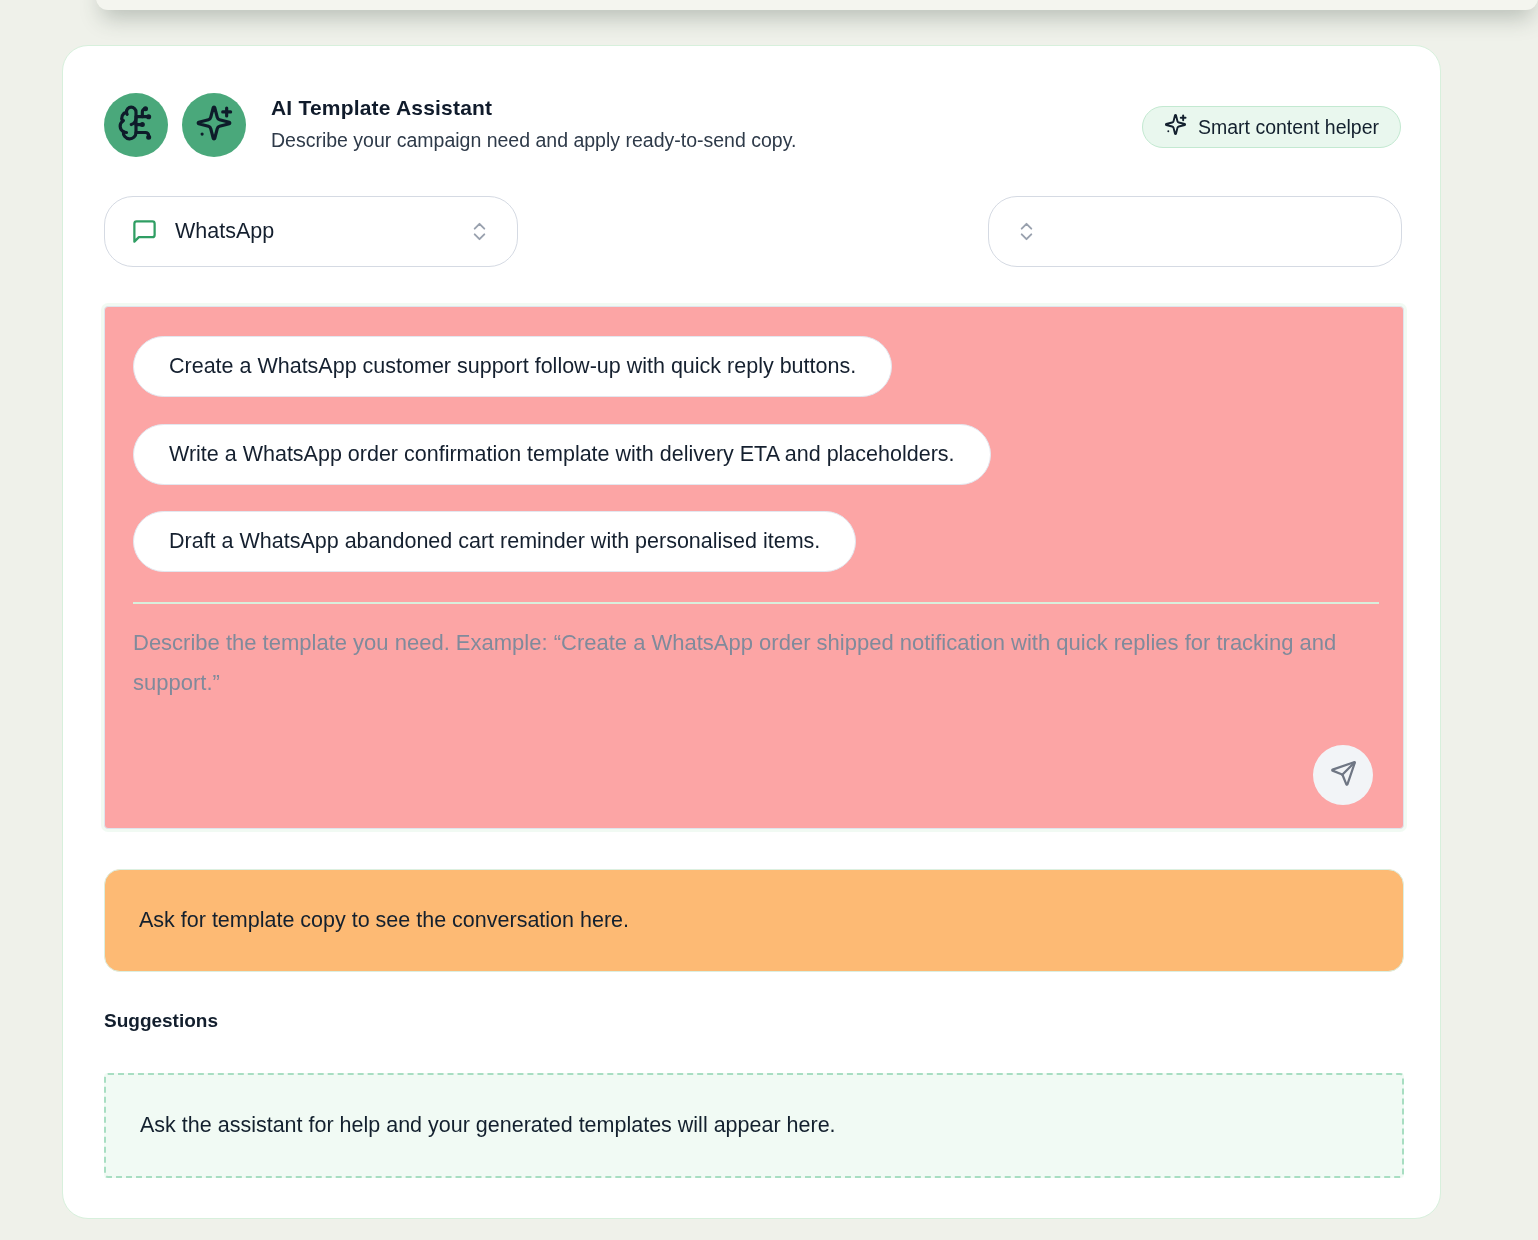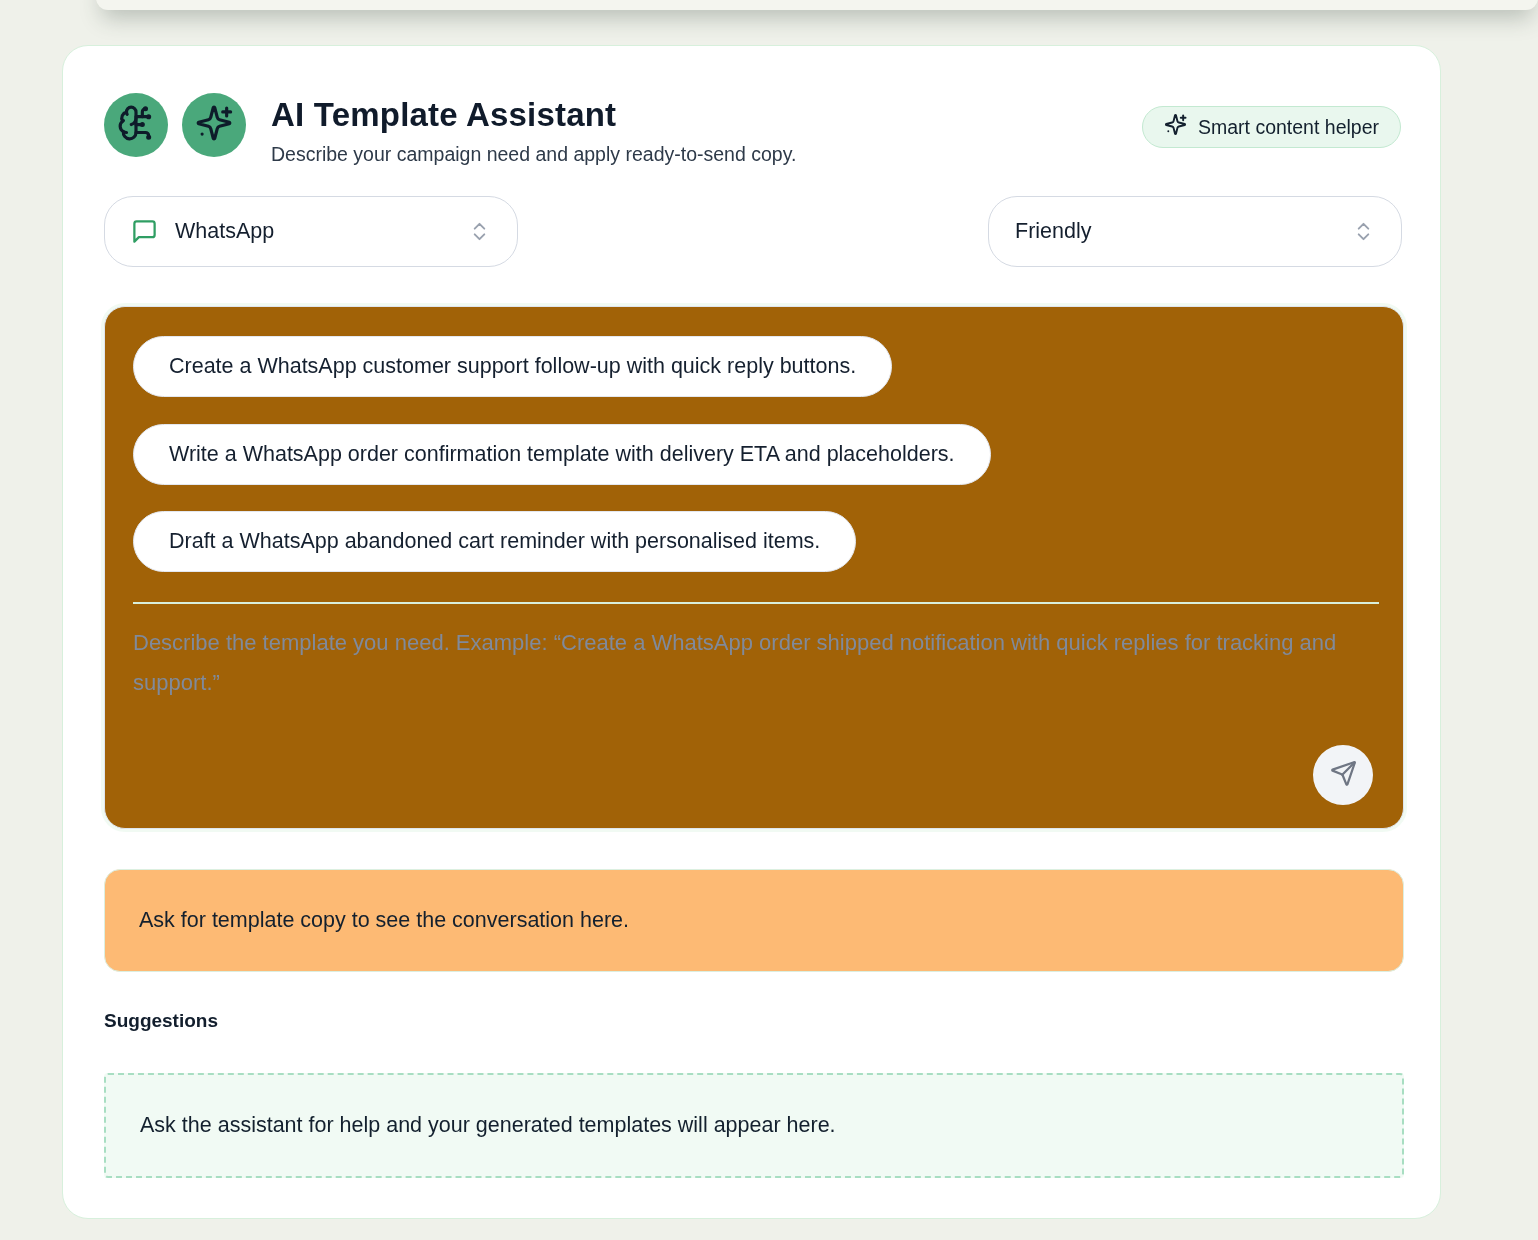--- a/index.html
+++ b/index.html
@@ -26,21 +26,21 @@
   
   .avatar {
     position: absolute; top: 47px; width: 64px; height: 64px; border-radius: 50%;
     background: #4aa87b; color: #0e1c2a;
     display: flex; align-items: center; justify-content: center;
   }
   .avatar.a1 { left: 41px; }
   .avatar.a2 { left: 119px; }
   .avatar svg { width: 38px; height: 38px; }
   .header-text { position: absolute; left: 208px; top: 50px; }
-  .title { font-size: 33px; font-weight: 700; color: #101b2b; letter-spacing: 0.2px; }
+  .title { font-size: 21px; font-weight: 700; color: #101b2b; letter-spacing: 0.2px; }
   .subtitle { font-size: 19.5px; color: #2e3a49; margin-top: 9px; }
   .badge {
     position: absolute; right: 39px; top: 60px; height: 42px;
     display: inline-flex; align-items: center; gap: 11px;
     padding: 0 21px; border-radius: 21px;
     background: #e9f7ee; border: 1px solid #c3e9d1;
     font-size: 19.5px; color: #13202e;
   }
   .badge svg { width: 23px; height: 23px; color: #13202e; }
   
@@ -53,21 +53,21 @@
     border: 1px solid #d5dae3; border-radius: 29px; background: #fff;
     display: flex; align-items: center;
     padding: 0 26px; cursor: pointer;
   }
   .filter .msg-icon { width: 27px; height: 27px; color: #2f9e63; margin-right: 17px; flex: none; }
   .filter .flabel { font-size: 21.5px; color: #141f2e; flex: 1; }
   .filter .chev { width: 23px; height: 23px; color: #99a1ae; flex: none; }
   
   .composer {
     position: absolute; left: 41px; top: 260px; width: 1300px; height: 523px;
-    background: #a16207; border: 1px solid #dfe5ed; border-radius: 21px;
+    background: #fca5a5; border: 1px solid #dfe5ed; border-radius: 4px;
     box-shadow: 0 0 0 3px rgba(215, 240, 221, 0.35);
   }
   .pill {
     position: absolute; left: 28px; height: 61px;
     display: inline-flex; align-items: center;
     padding: 0 35px; border: 1px solid #e3e7ef; border-radius: 31px;
     background: #fff; font-size: 21.5px; color: #15202f;
     cursor: pointer; white-space: nowrap;
   }
   .pill.p1 { top: 29px; }
@@ -166,21 +166,20 @@
       </span>
       <span class="flabel">WhatsApp</span>
       <span class="chev">
         <svg viewBox="0 0 24 24" fill="none" stroke="currentColor" stroke-width="2" stroke-linecap="round" stroke-linejoin="round" width="23" height="23">
           <path d="m7 15 5 5 5-5"></path>
             <path d="m7 9 5-5 5 5"></path>
         </svg>
       </span>
     </div>
     <div class="filter">
-      <span class="flabel">Friendly</span>
       <span class="chev">
         <svg viewBox="0 0 24 24" fill="none" stroke="currentColor" stroke-width="2" stroke-linecap="round" stroke-linejoin="round" width="23" height="23">
           <path d="m7 15 5 5 5-5"></path>
             <path d="m7 9 5-5 5 5"></path>
         </svg>
       </span>
     </div>
   </div>
 
   <div class="composer">

